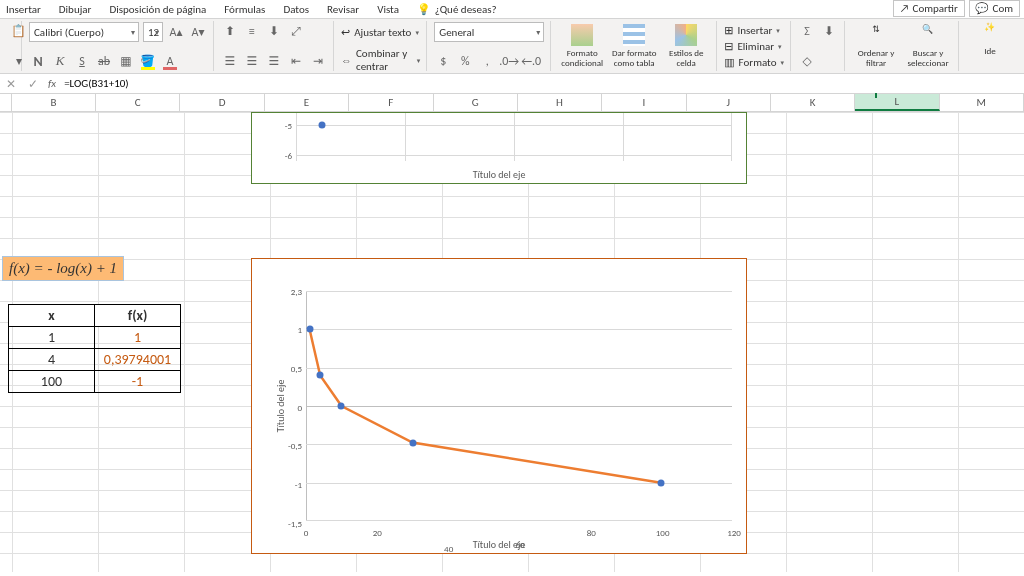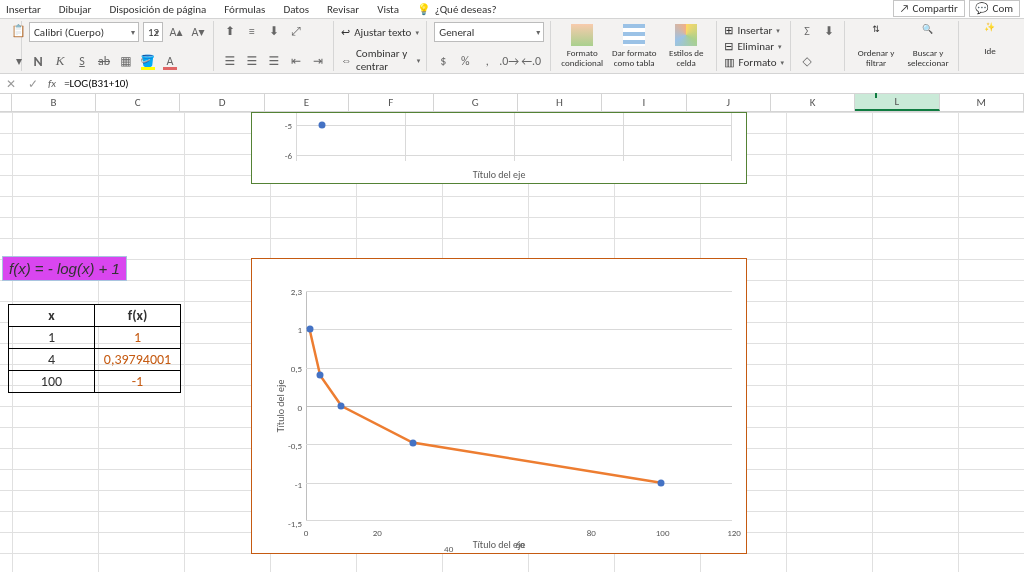--- a/index.html
+++ b/index.html
@@ -40,21 +40,21 @@
   .ch-cell { border-right: 1px solid #d4d4d4; text-align: center; font-size: 11px; color: #555; display: flex; align-items: center; justify-content: center; }
   .ch-cell.sel { background: #caead8; border-bottom: 2px solid #107c41; }
 
   
   .grid { position: relative; height: 460px; overflow: hidden; background: #fff; }
   .gridlines-v, .gridlines-h { position: absolute; inset: 0; pointer-events: none; }
   .vline { position: absolute; top: 0; bottom: 0; width: 1px; background: #e0e0e0; }
   .hline { position: absolute; left: 0; right: 0; height: 1px; background: #e0e0e0; }
 
   
-  .formula-tag { position: absolute; left: 2px; top: 144px; background: #d946ef; border: 1px solid #a9c4de; padding: 3px 6px; font-style: italic; font-family: Liberation Sans, sans-serif; font-size: 15px; }
+  .formula-tag { position: absolute; left: 2px; top: 144px; background: #fdba74; border: 1px solid #a9c4de; padding: 3px 6px; font-style: italic; font-family: Liberation Serif, serif; font-size: 15px; }
 
   .data-table { position: absolute; left: 8px; top: 192px; border-collapse: collapse; }
   .data-table th, .data-table td { border: 1px solid #000; font-size: 14px; padding: 2px 0; width: 86px; text-align: center; font-family: Calibri, sans-serif; }
   .data-table th { background: #fff; font-weight: bold; }
   .data-table td.fx { color: #c55a11; }
 
   
   .chart-box { position: absolute; border: 1px solid #bfbfbf; background: #fff; }
   .chart-top { left: 251px; top: 0; width: 496px; height: 72px; border-color: #548235; }
   .chart-main { left: 251px; top: 146px; width: 496px; height: 296px; border-color: #c55a11; }

